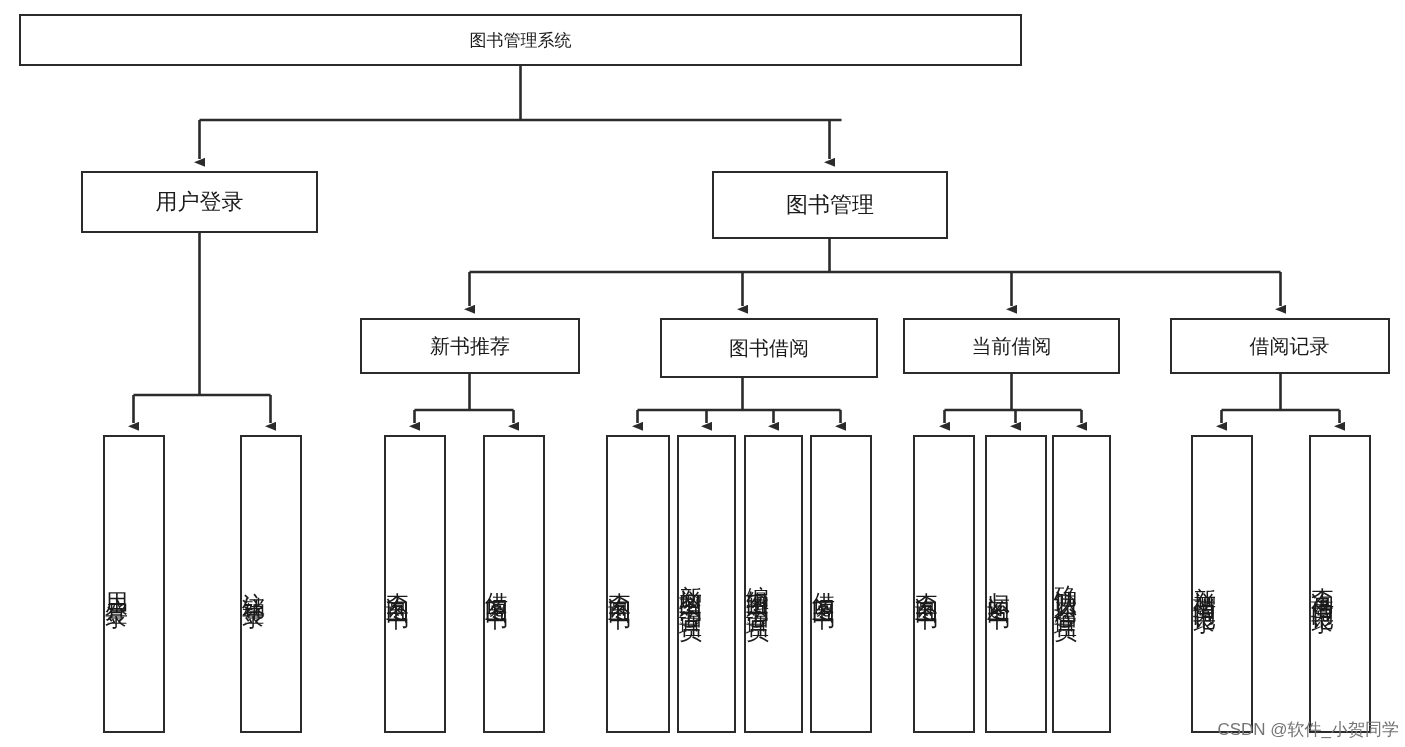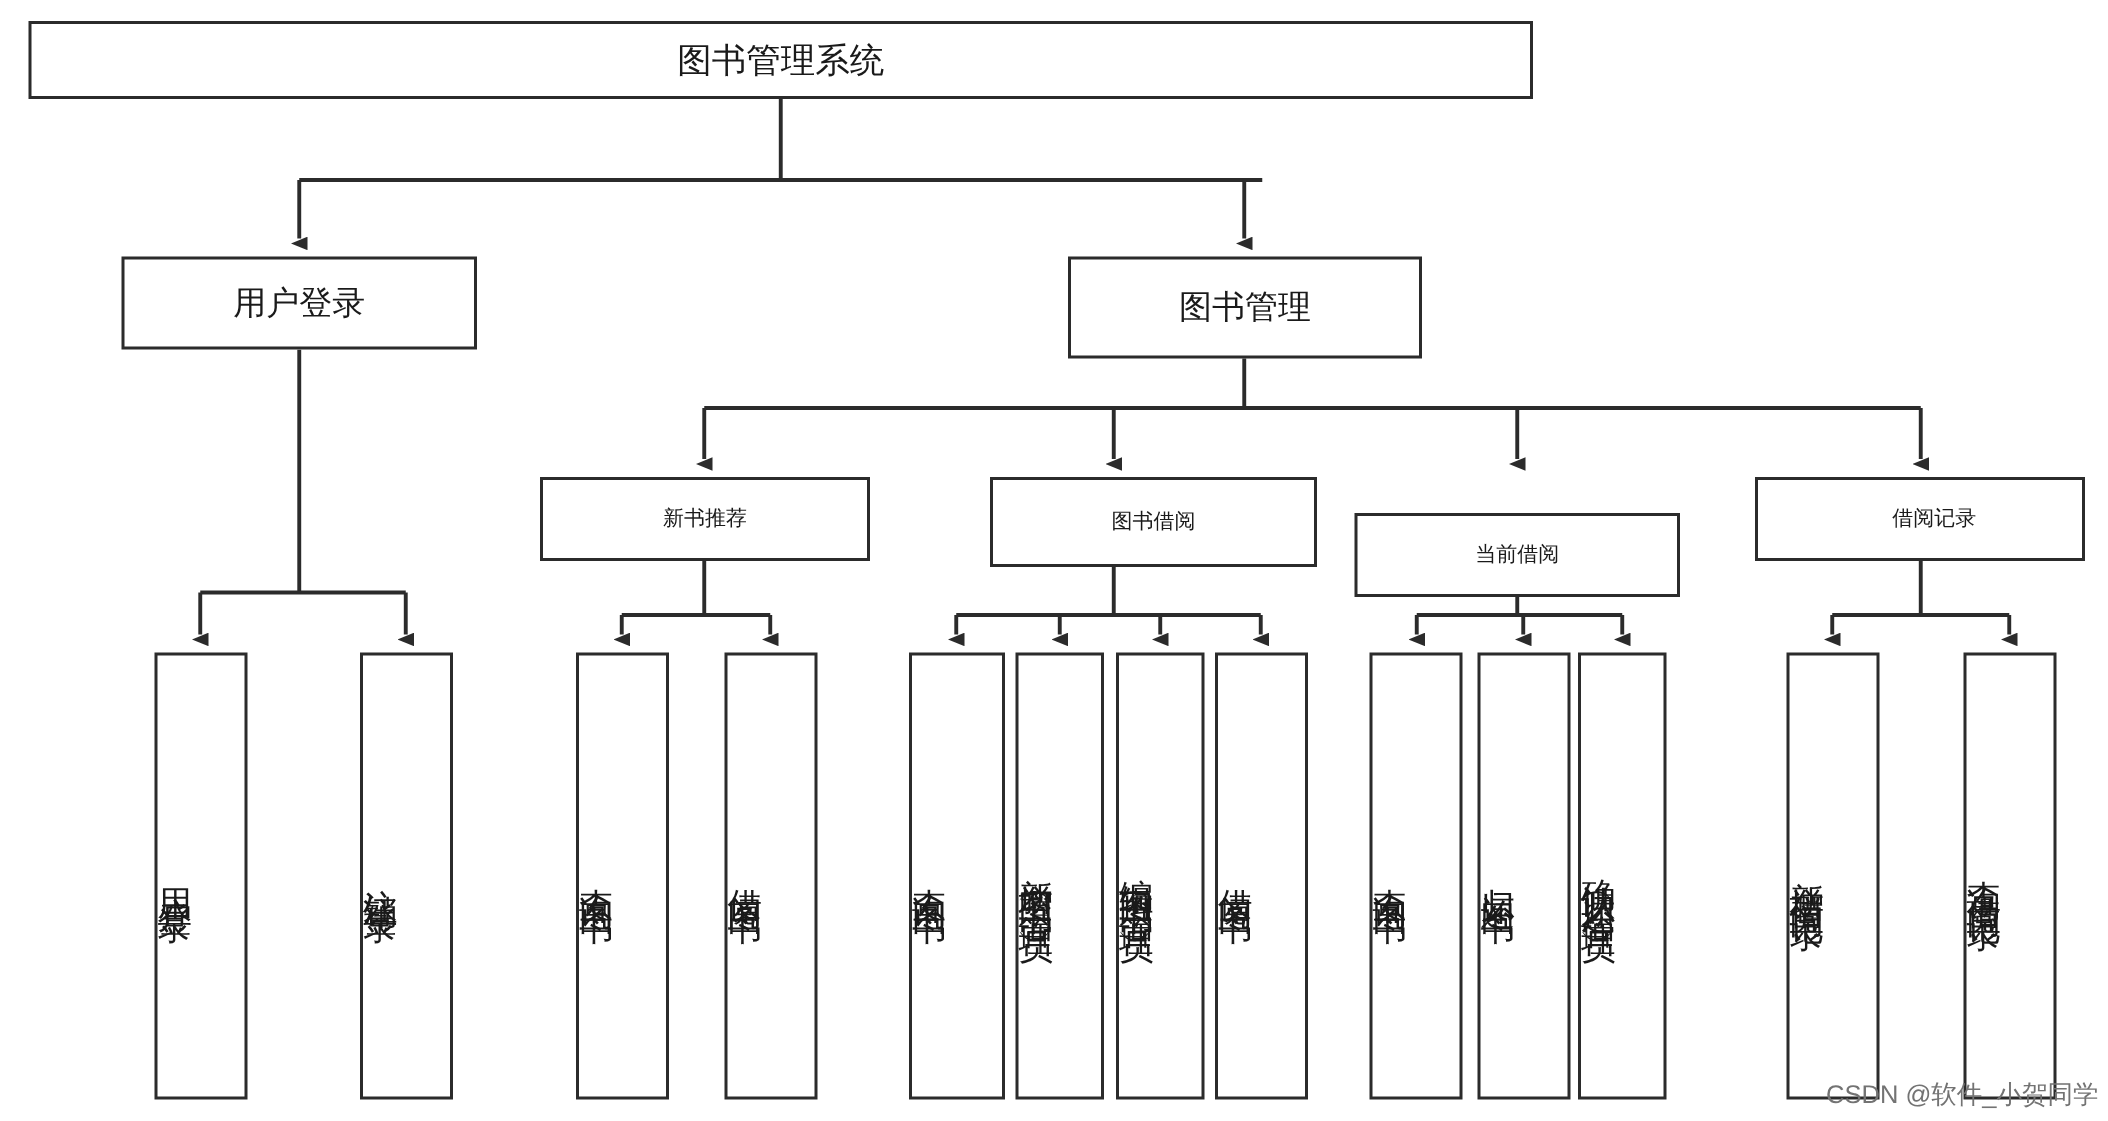--- a/index.html
+++ b/index.html
@@ -18,23 +18,23 @@
   .node{
     position:absolute;
     box-sizing:border-box;
     background:#ffffff;
     border:2px solid #2b2b2b;
     display:flex;
     align-items:center;
     justify-content:center;
     color:#1a1a1a;
   }
-  .node.root{font-size:23px;}
+  .node.root{font-size:17px;}
   .node.lvl2{font-size:22px;}
-  .node.lvl3{font-size:14px;}
+  .node.lvl3{font-size:20px;}
   .node.leaf{
     align-items:center;
     justify-content:flex-start;
     padding-top:10px;
   }
   .vlabel{
     writing-mode:vertical-rl;
     text-orientation:upright;
     font-size:23px;
     letter-spacing:5px;
@@ -119,21 +119,21 @@
   <div class="node lvl2" id="node-l2-1" style="left: 712px; top: 171px; width: 236px; height: 68px;">
     <span>图书管理</span>
   </div>
 
   <div class="node lvl3" id="node-l3-0" style="left: 360px; top: 318px; width: 220px; height: 56px;">
     <span>新书推荐</span>
   </div>
   <div class="node lvl3" id="node-l3-1" style="left: 660px; top: 318px; width: 218px; height: 60px; text-align: center;">
     <span>图书借阅</span>
   </div>
-  <div class="node lvl3" id="node-l3-2" style="left: 903px; top: 318px; width: 217px; height: 56px; margin-top: 24px;">
+  <div class="node lvl3" id="node-l3-2" style="left: 903px; top: 318px; width: 217px; height: 56px;">
     <span>当前借阅</span>
   </div>
   <div class="node lvl3" id="node-l3-3" style="left: 1170px; top: 318px; width: 220px; height: 56px; padding-left: 19px;">
     <span>借阅记录</span>
   </div>
 
   <div class="node leaf" id="leaf-0" style="left: 103px; top: 435px; width: 62px; height: 298px; padding-top: 0px;">
     <span class="vlabel mid">用户登录</span>
   </div>
   <div class="node leaf" id="leaf-1" style="left: 240px; top: 435px; width: 62px; height: 298px; padding-top: 0px;">

